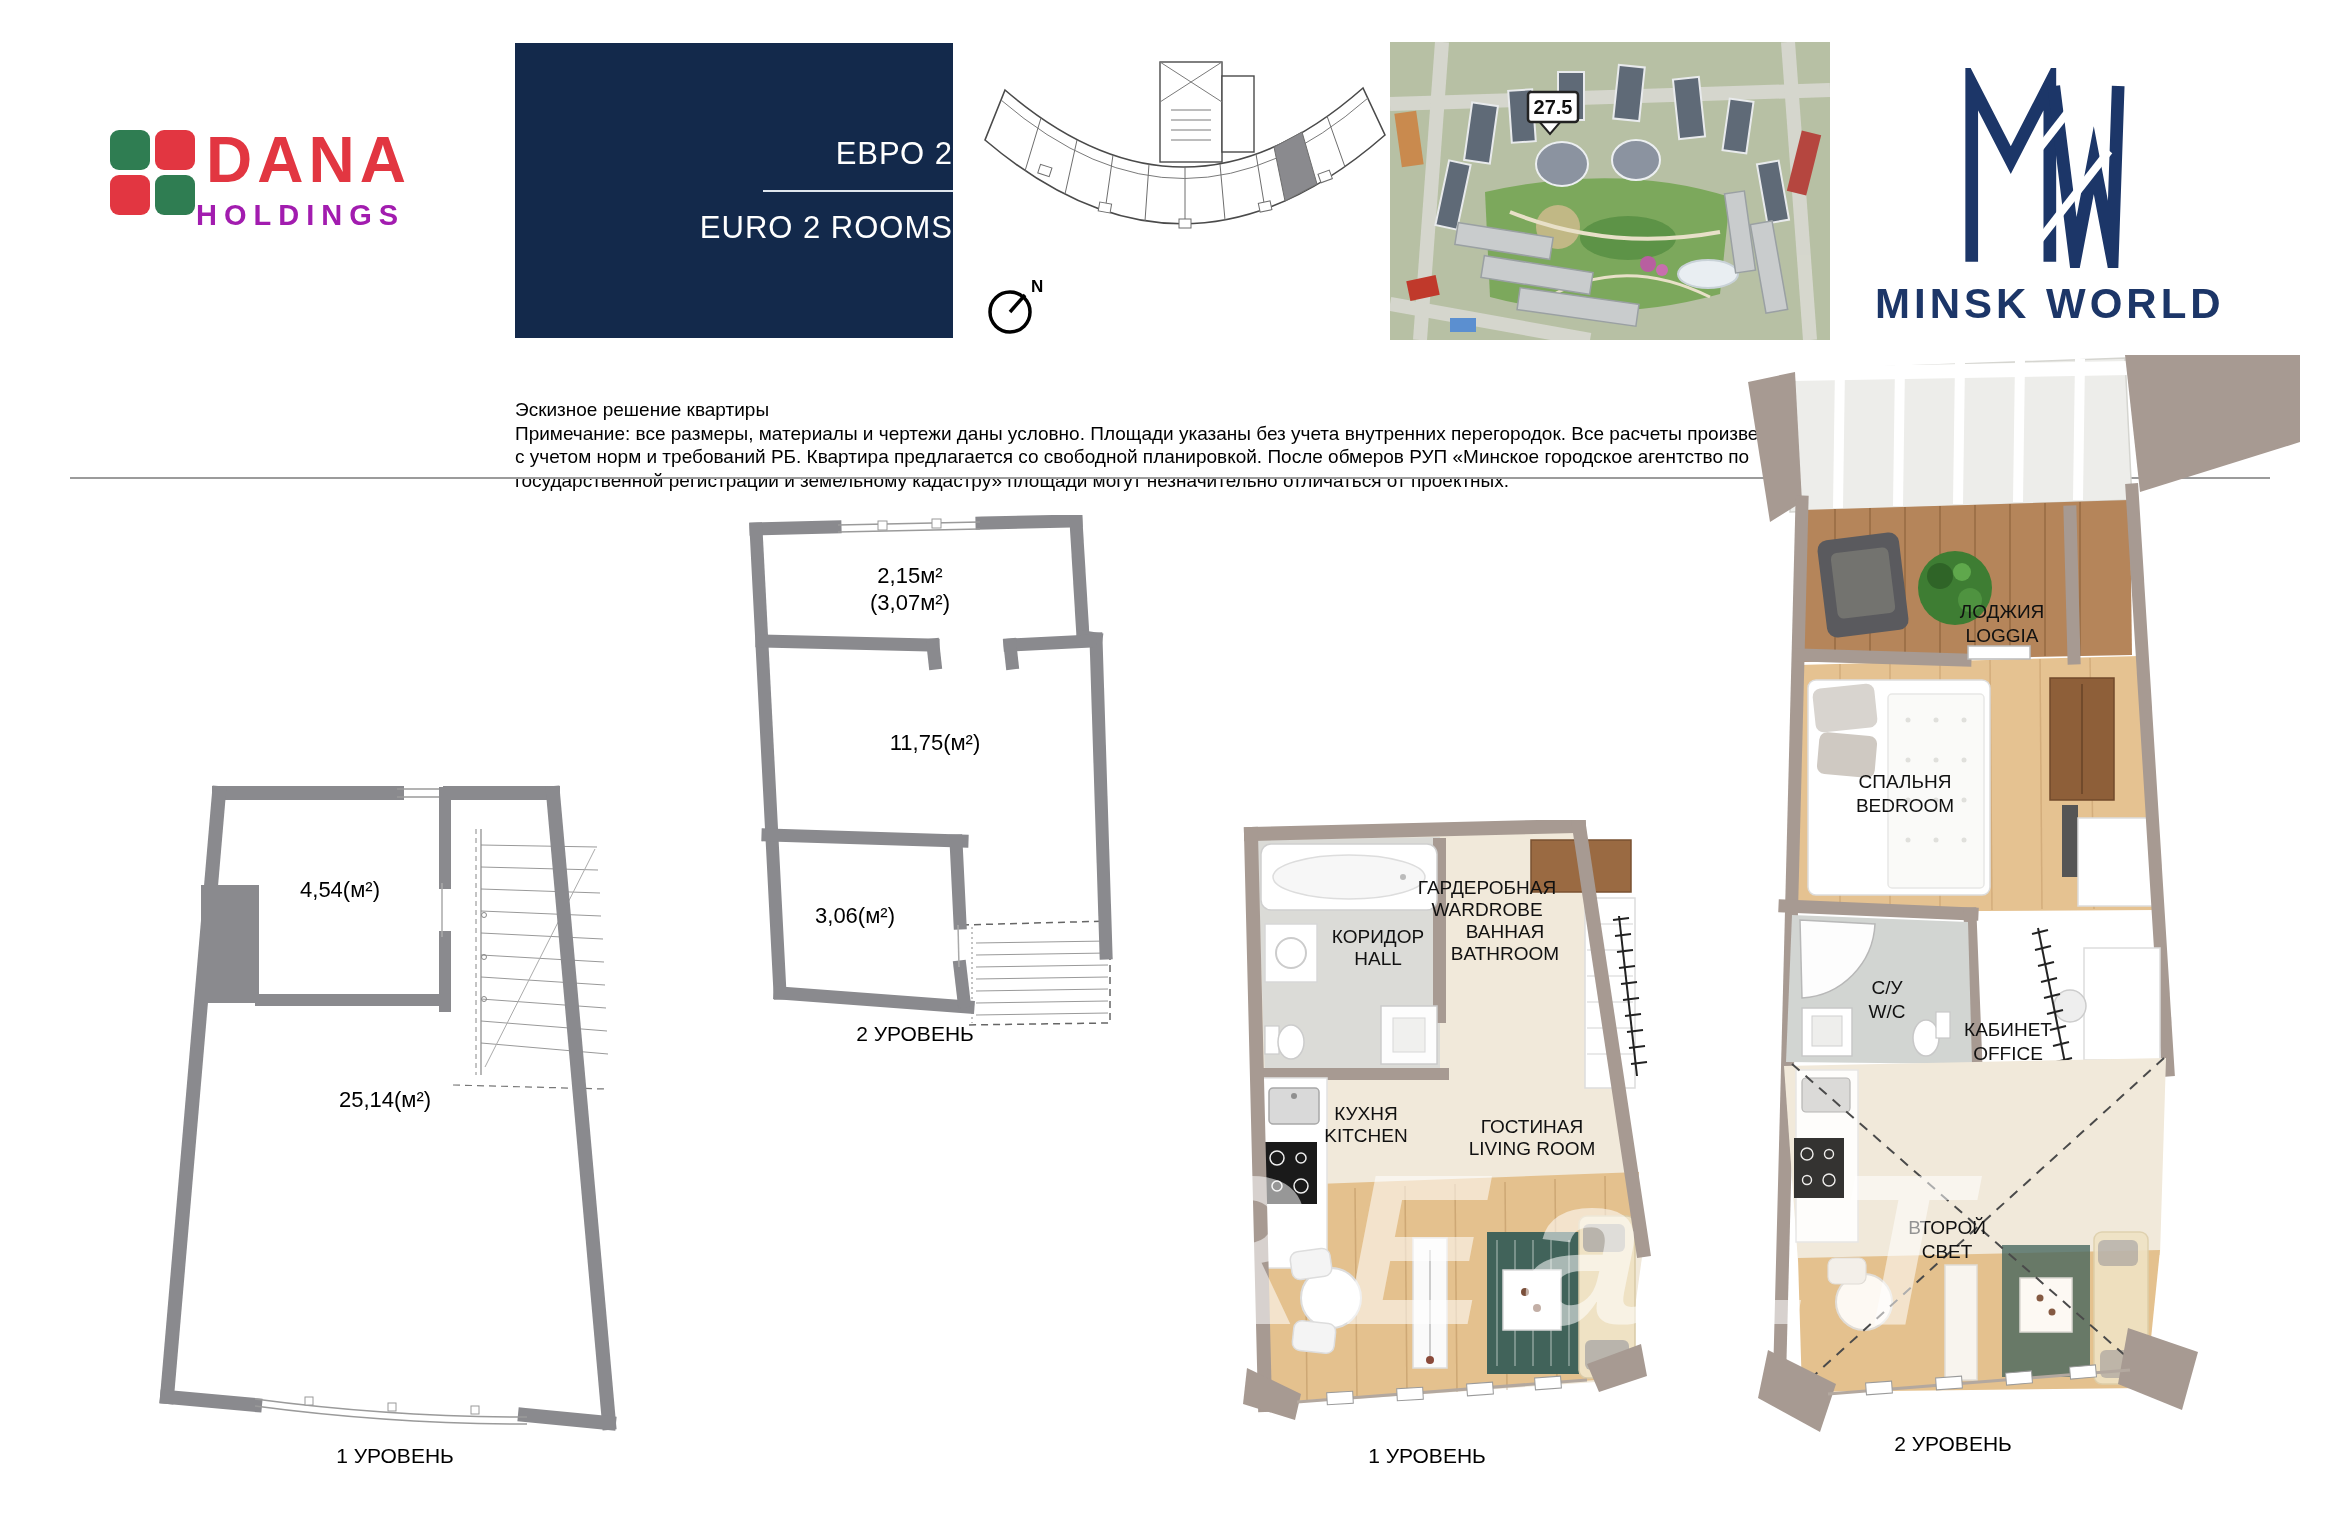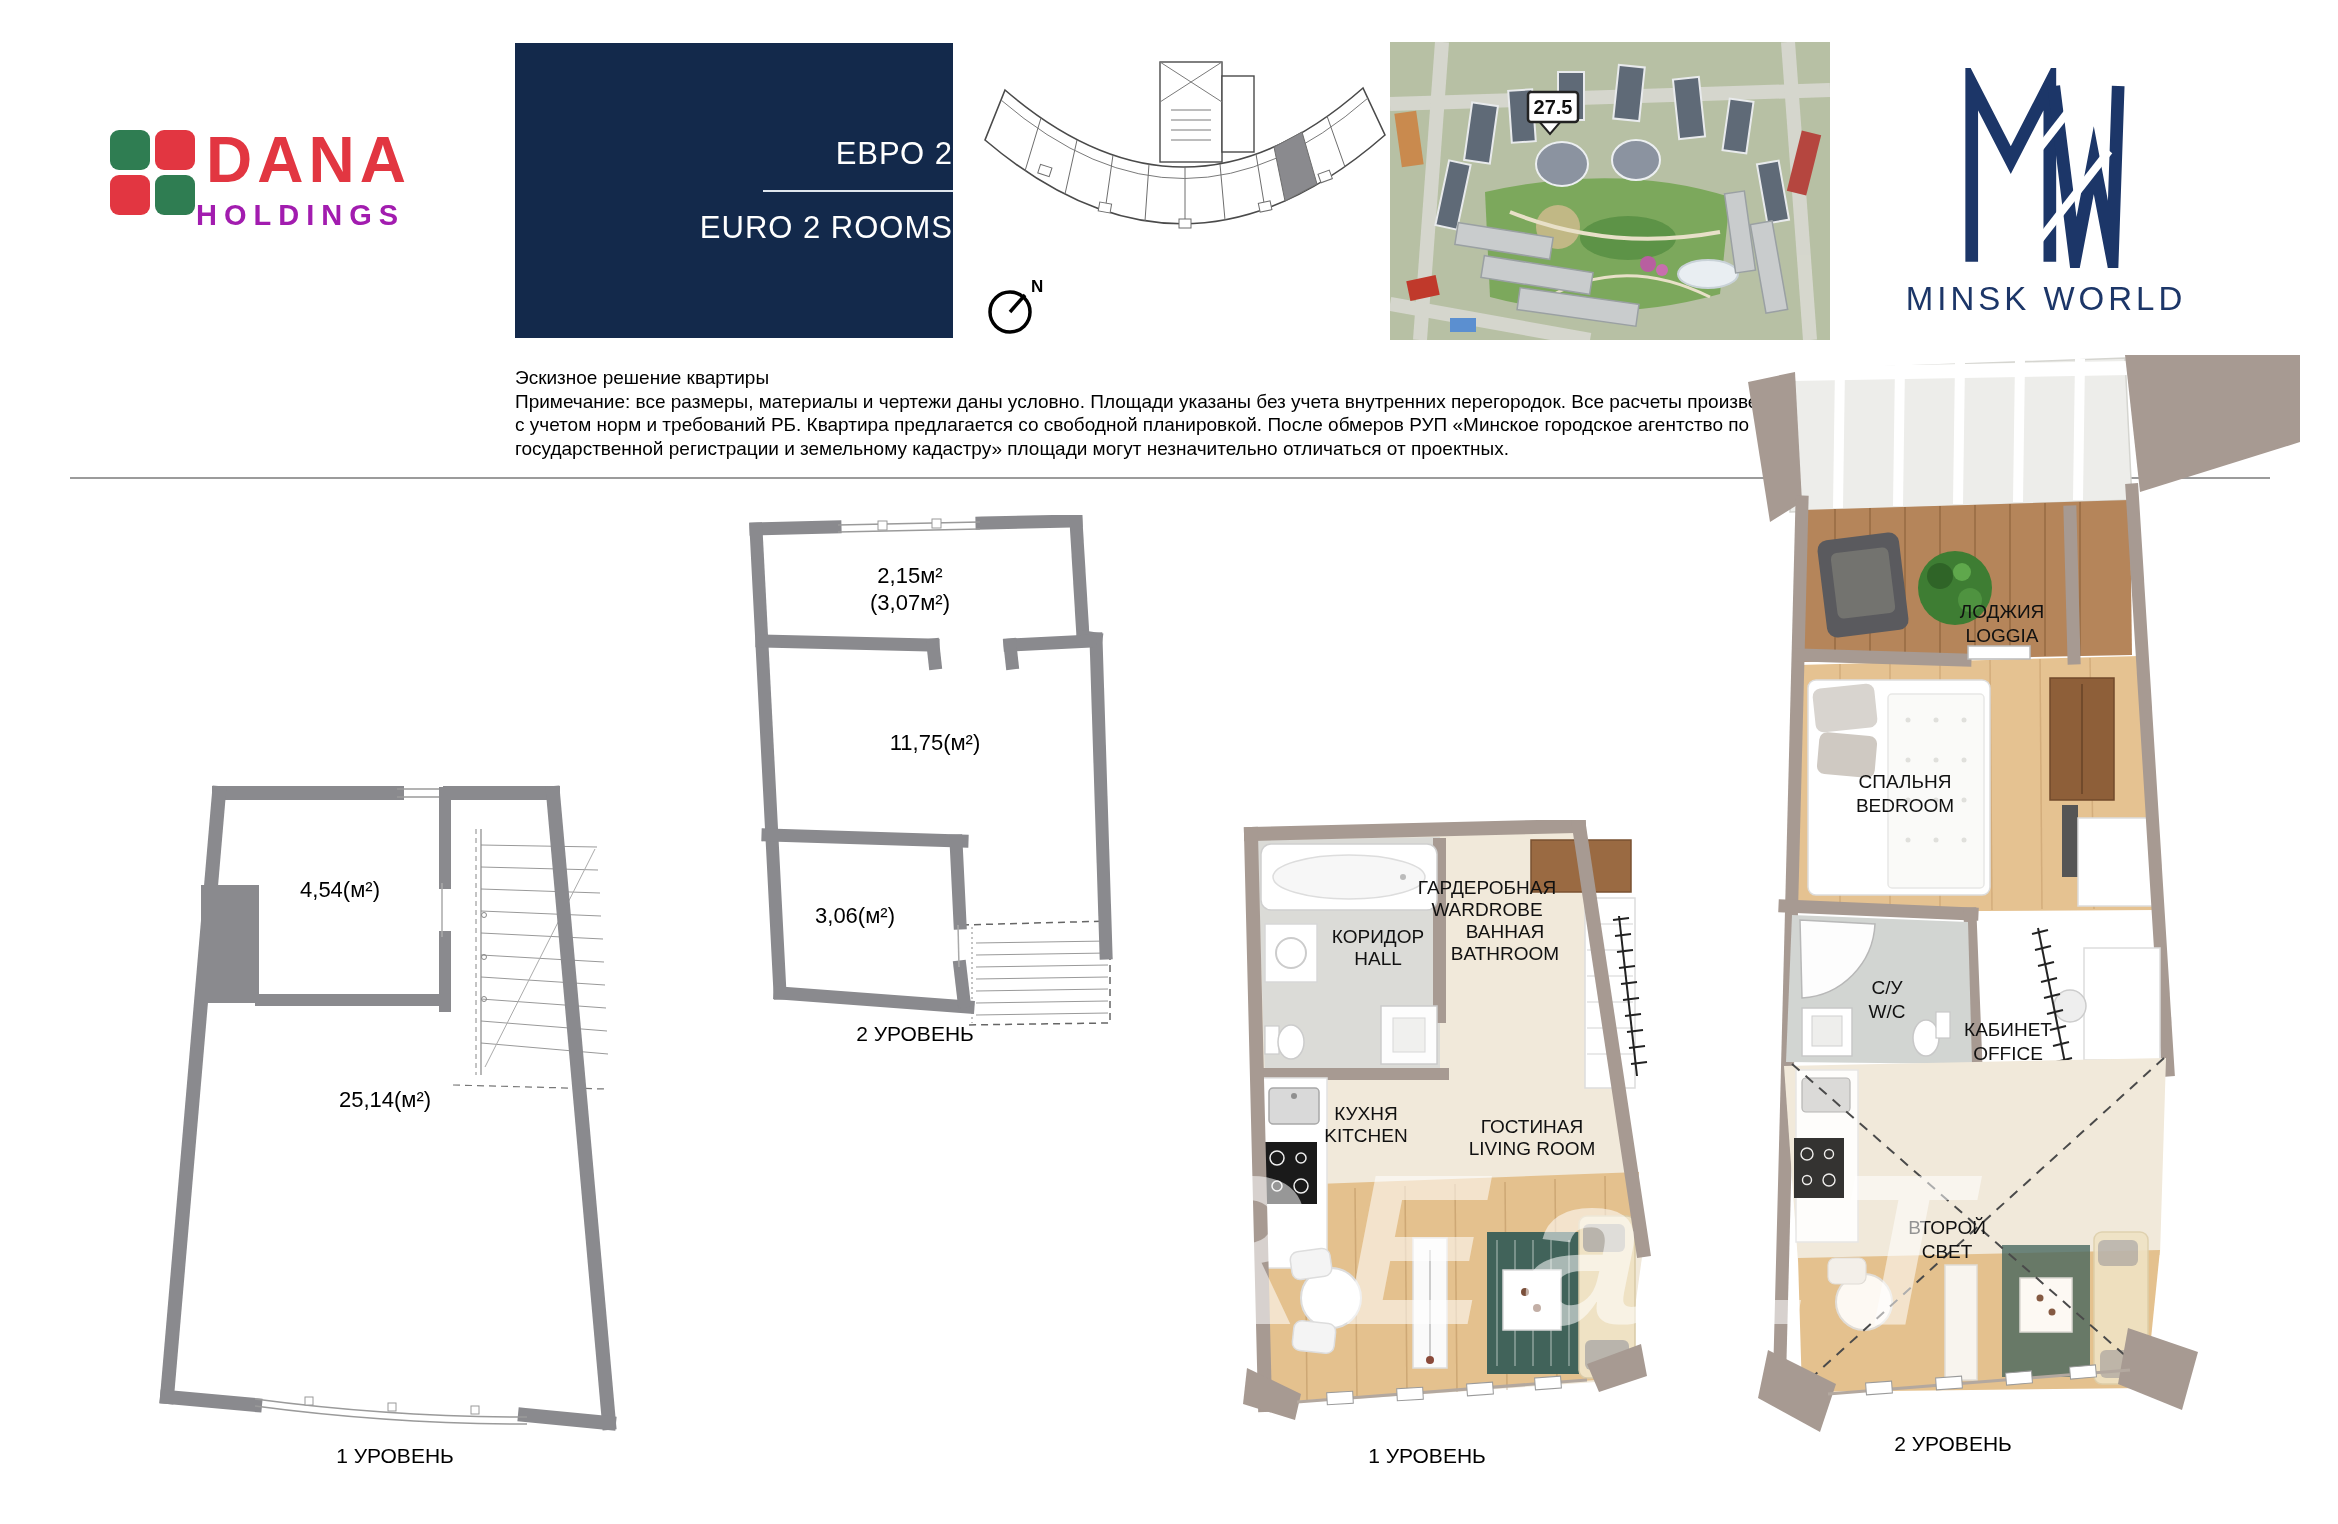--- a/index.html
+++ b/index.html
@@ -14,28 +14,28 @@
   .dana-squares .sq{border-radius:9px;}
   .dana-name{font-weight:bold;font-size:64px;letter-spacing:5px;line-height:64px;transform:scaleY(1.02);}
   .dana-sub{font-weight:bold;font-size:29px;letter-spacing:7px;line-height:30px;}
 
   
   .type-box{width:438px;height:295px;display:flex;flex-direction:column;align-items:flex-end;justify-content:center;}
   .type-title{color:#fff;font-size:31px;letter-spacing:1px;font-weight:normal;}
   .type-divider{width:190px;height:2px;background:#dfe6ee;margin:18px 0;}
 
   
-  .disc{font-size:19px;line-height:23.5px;}
+  .disc{font-size:19px;line-height:23.5px;margin-top:32px;}
 
   .divider-line{height:2px;background:#9b9b9b;}
 
   .plan-label{font-size:21px;}
   .section-heading{font-size:34px;letter-spacing:0.5px;}
 
-  .mw-text{font-weight:normal;font-size:33px;letter-spacing:4px;}
+  .mw-text{font-weight:bold;font-size:42px;letter-spacing:4px;}
 
   .watermark{font-weight:bold;font-size:215px;letter-spacing:38px;line-height:220px;
              color:rgba(255,255,255,0.55);z-index:6;pointer-events:none;}
 
   svg text{font-family:"Liberation Sans", sans-serif;}
   .area-lbl{font-size:22px;fill:#000;}
   .room-lbl{font-size:19px;fill:#111;}
 </style>
 </head>
 <body>

